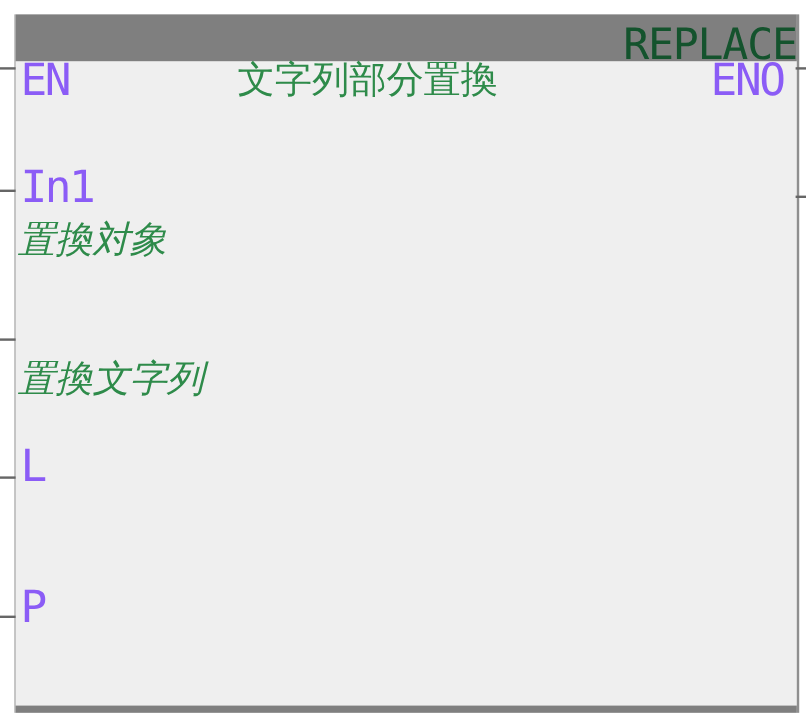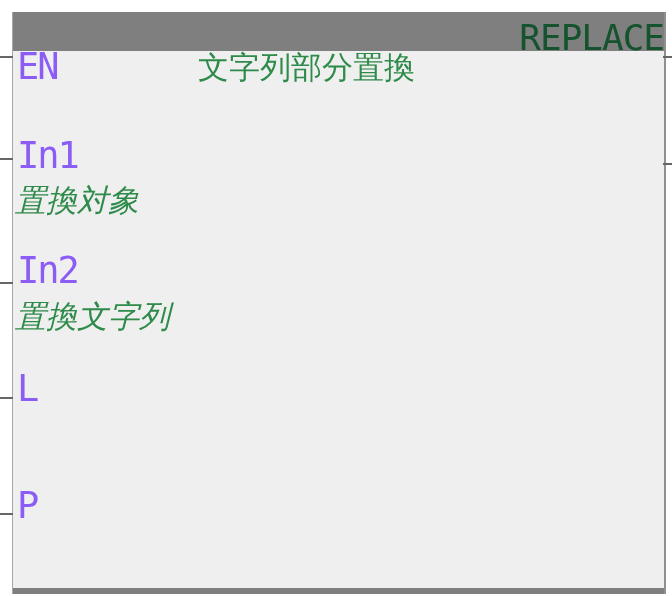--- a/index.html
+++ b/index.html
@@ -108,24 +108,24 @@
   <div class="fb-block">
 
     <div class="fb-header"></div>
     <div class="fb-title">REPLACE</div>
     <div class="fb-footer"></div>
 
     <div class="comment cm-subtitle">文字列部分置換</div>
 
     <div class="pin-label pl-left pl-en">EN</div>
     <div class="pin-label pl-left pl-in1">In1</div>
-    <div class="pin-label pl-left pl-in2">In2</div>
     <div class="pin-label pl-left pl-l">L</div>
     <div class="pin-label pl-left pl-p">P</div>
 
+    <div class="pin-label pl-eno">ENO</div>
 
     <div class="comment cm-left cm-in1">置換対象</div>
     <div class="comment cm-left cm-in2">置換文字列</div>
 
   </div>
 
   <div class="pin-stub stub-left st-en"></div>
   <div class="pin-stub stub-left st-in1"></div>
   <div class="pin-stub stub-left st-in2"></div>
   <div class="pin-stub stub-left st-l"></div>

